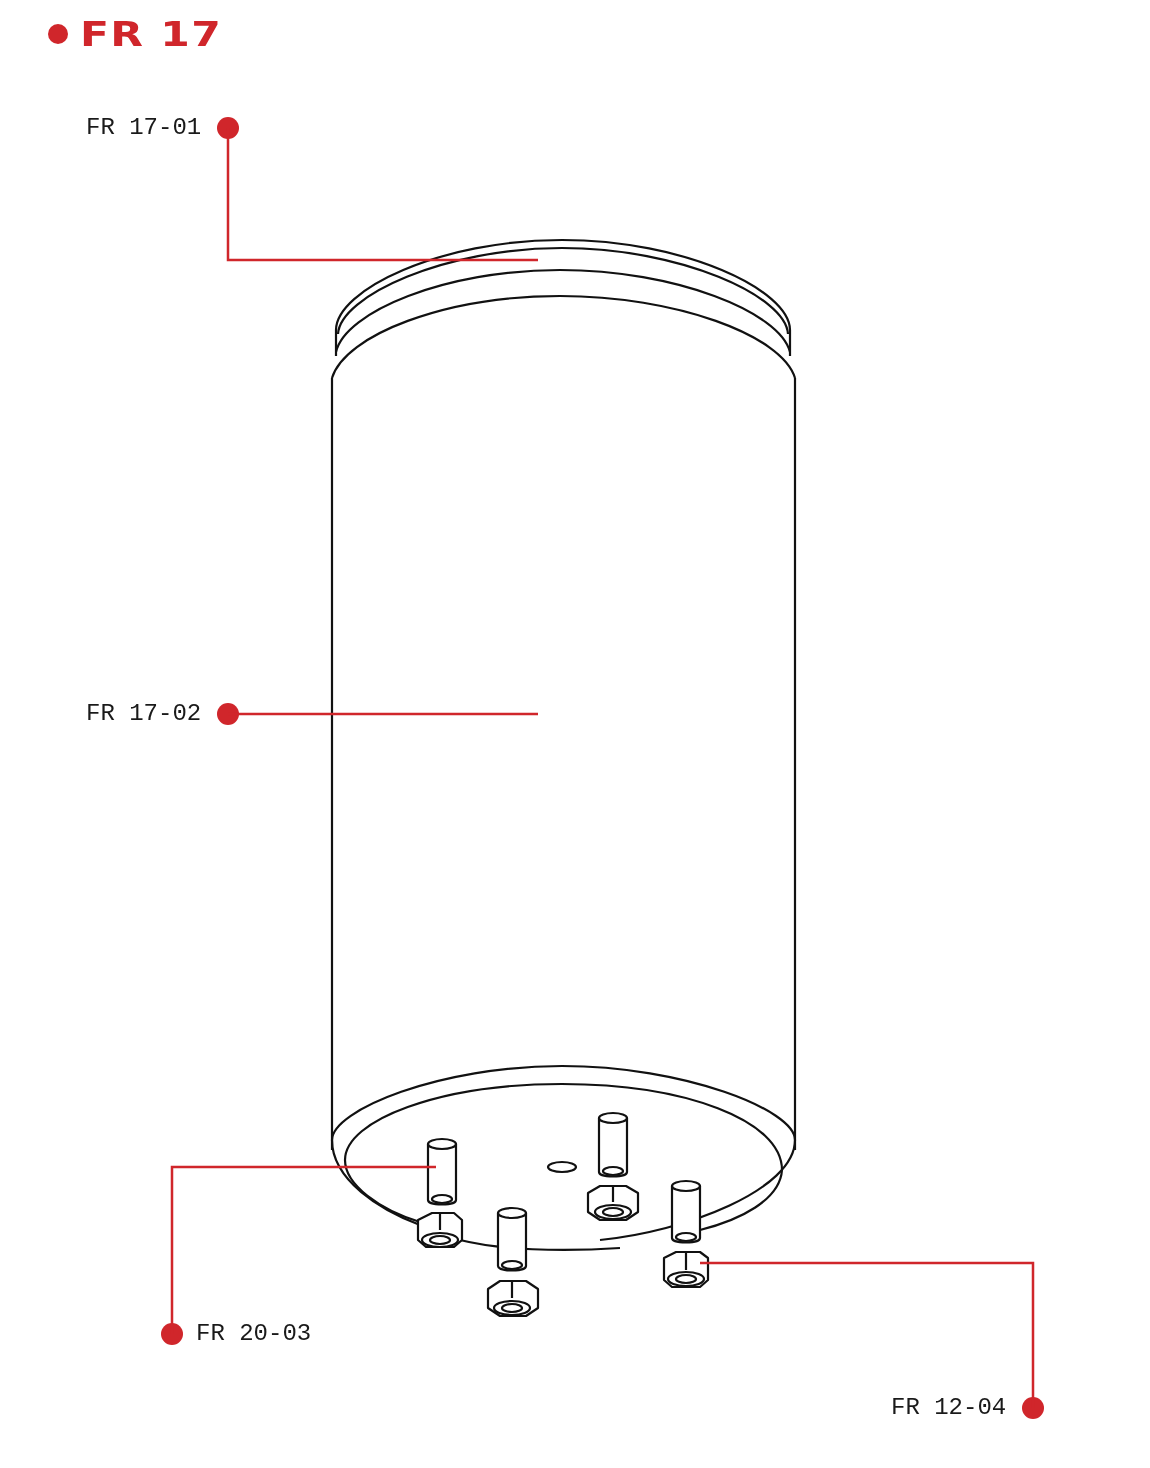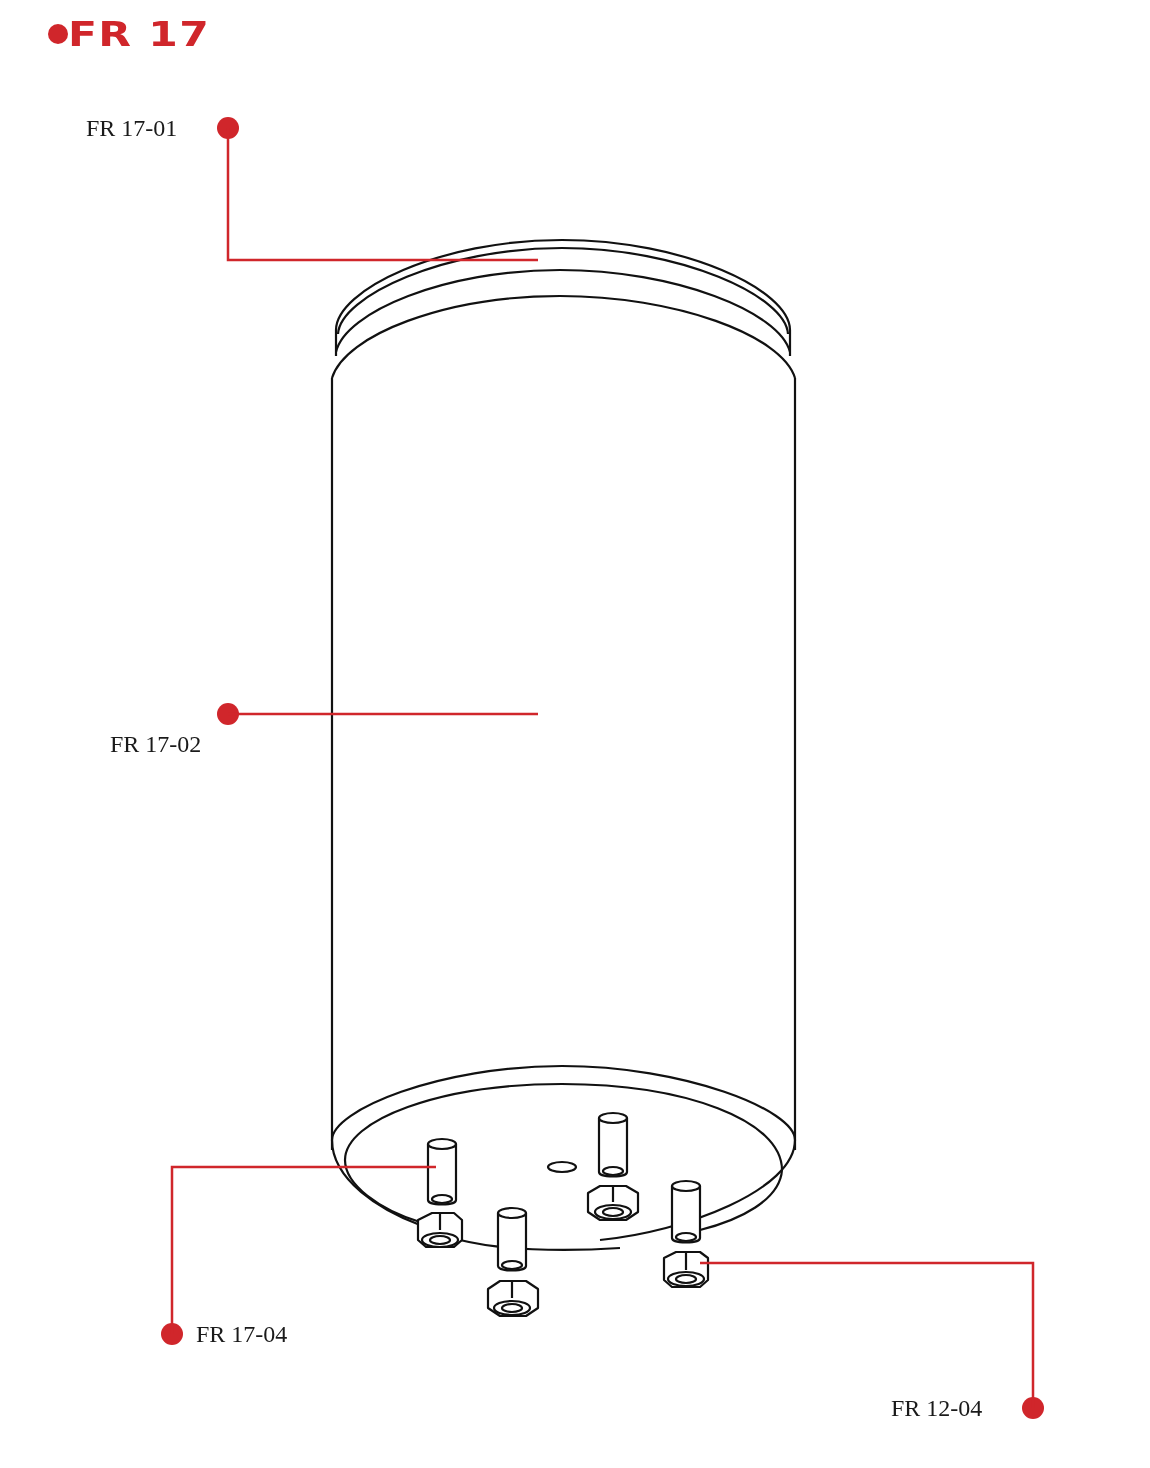--- a/index.html
+++ b/index.html
@@ -1,27 +1,27 @@
 <!DOCTYPE html>
 <html><head>
 <meta charset="utf-8">
 <style>
   html, body { margin: 0; padding: 0; background: #ffffff; }
   body { width: 1150px; height: 1468px; position: relative; overflow: hidden; }
   .title {
     position: absolute; left: 48px; top: 14px; height: 40px;
-    display: flex; align-items: center; 
+    display: flex; align-items: center; gap: 12px;
   }
   .title-dot { width: 20px; height: 20px; border-radius: 50%; background: #d0262b; }
   .title-text {
     font-family: "DejaVu Sans", sans-serif; font-weight: bold; font-size: 34px;
     color: #d0262b; letter-spacing: 1px; transform: scaleX(1.25); transform-origin: left center;
   }
   .label {
-    position: absolute; font-family: Liberation Serif, serif; font-size: 24px;
+    position: absolute; font-family: Liberation Mono, monospace; font-size: 24px;
     color: #1a1a1a; line-height: 28px; white-space: nowrap;
   }
   svg.drawing { position: absolute; left: 0; top: 0; }
   .ink { fill: none; stroke: #111; stroke-width: 2.2; stroke-linejoin: round; }
   .inkfill { fill: #fff; stroke: #111; stroke-width: 2.2; stroke-linejoin: round; }
   .leader { fill: none; stroke: #d0262b; stroke-width: 2.5; }
   .pin { fill: #d0262b; }
 </style>
 </head>
 <body>
@@ -116,15 +116,15 @@
     <circle class="pin" cx="172" cy="1334" r="11"></circle>
     <polyline class="leader" points="172,1334 172,1167 436,1167"></polyline>
   </g>
   <g>
     <circle class="pin" cx="1033" cy="1408" r="11"></circle>
     <polyline class="leader" points="1033,1408 1033,1263 700,1263"></polyline>
   </g>
 </svg>
 
 <div class="label" style="left:86px; top:114px;">FR 17-01</div>
-<div class="label" style="left:86px; top:730px;margin-left:24px;">FR 17-02</div>
-<div class="label" style="left:196px; top:1320px;">FR 17-04</div>
+<div class="label" style="left:86px; top:700px;">FR 17-02</div>
+<div class="label" style="left:196px; top:1320px;">FR 20-03</div>
 <div class="label" style="left:891px; top:1394px;">FR 12-04</div>
 
 </body></html>

